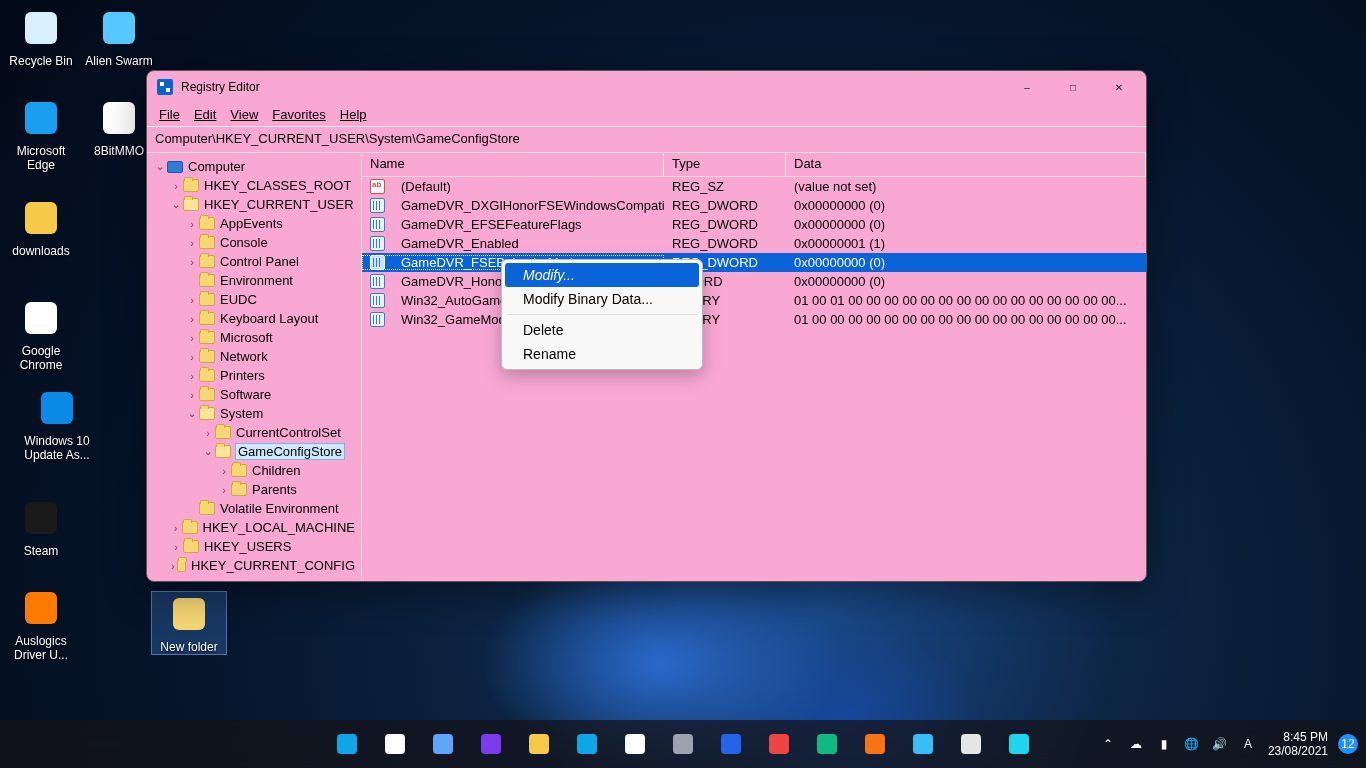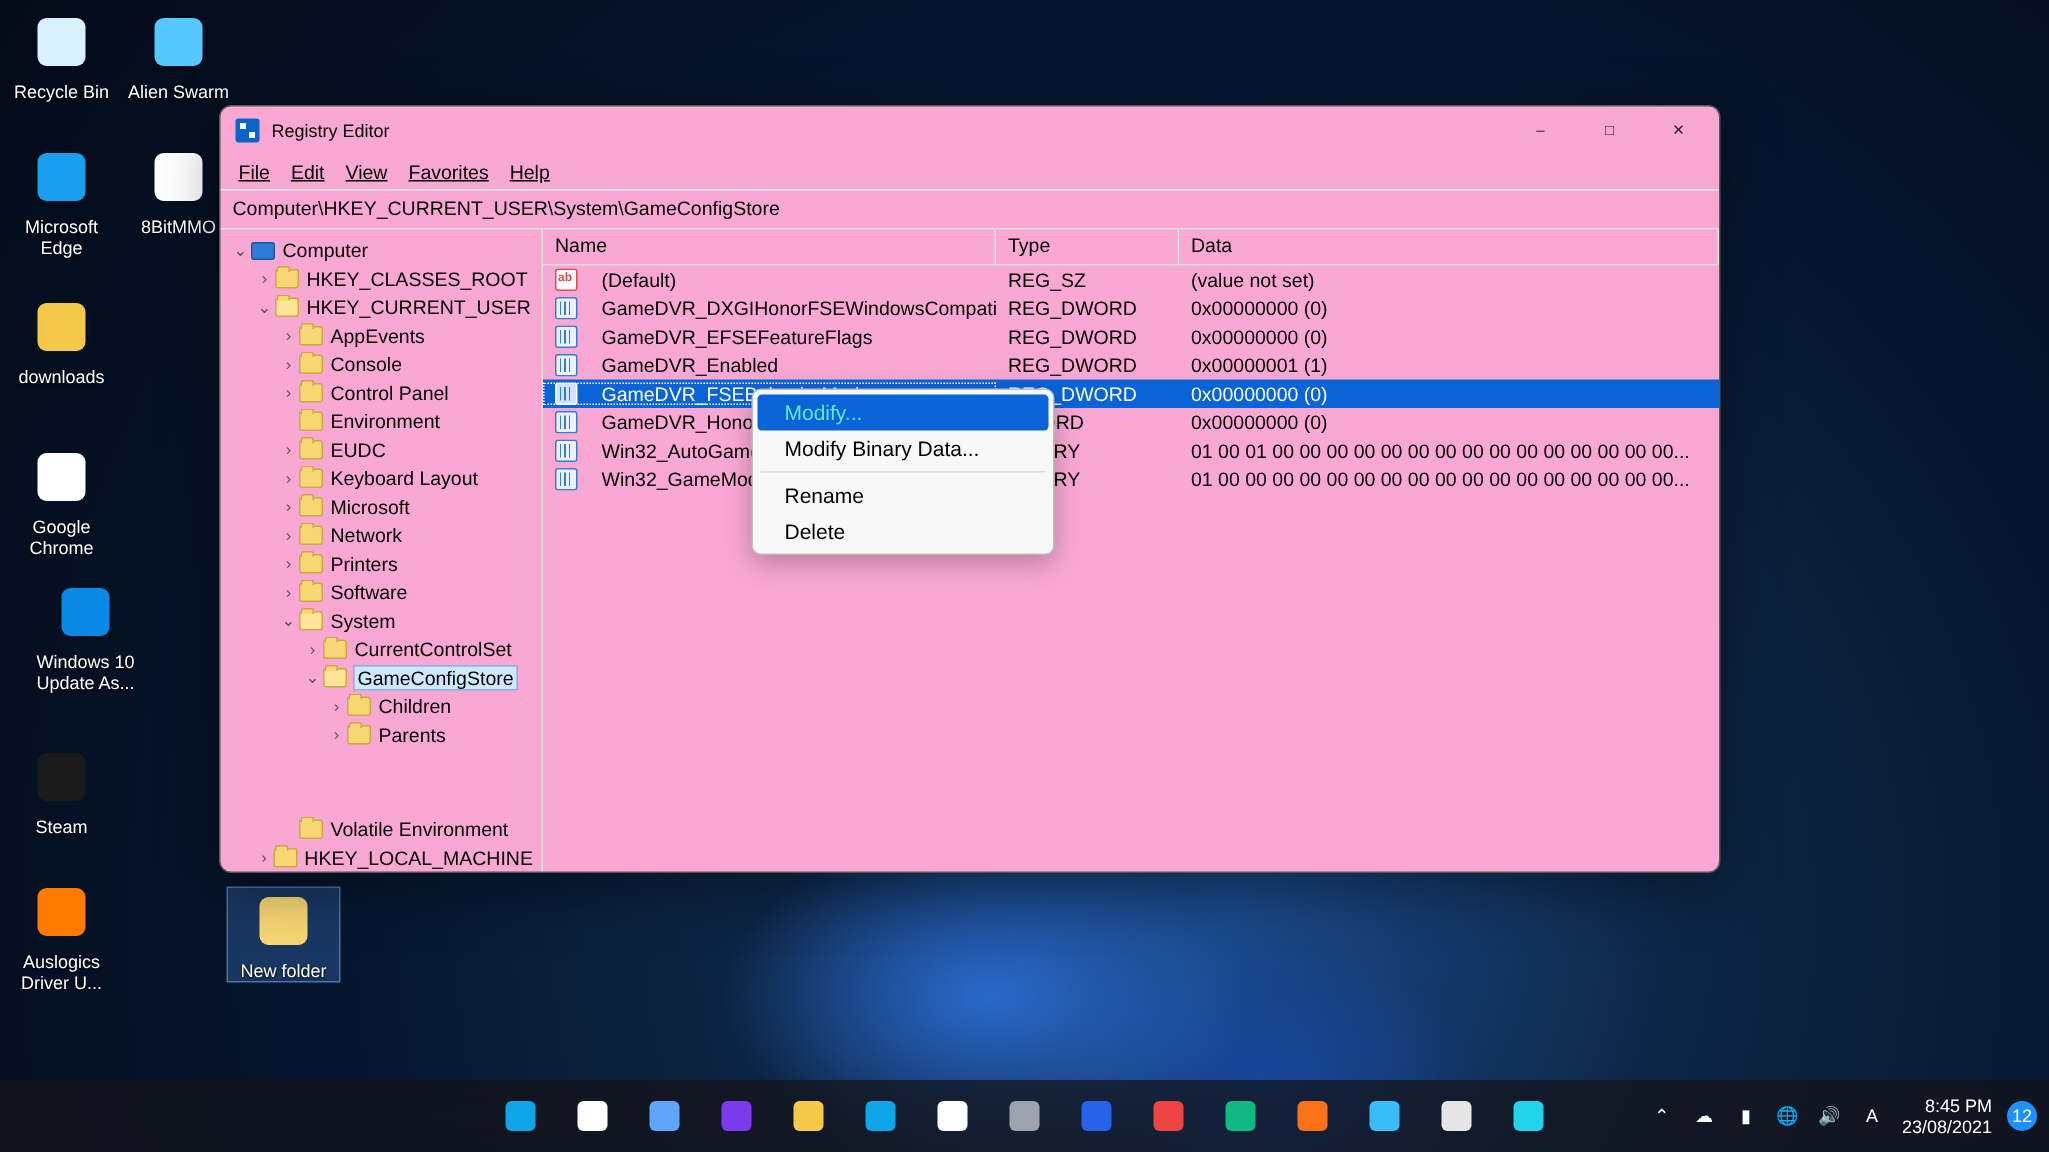--- a/index.html
+++ b/index.html
@@ -56,21 +56,21 @@
 .val-ico{display:inline-block;width:15px;height:15px;border-radius:2px;flex:none;}
 .val-ico.sz{background:#fff;border:1px solid #d05050;position:relative;}
 .val-ico.sz::after{content:"ab";position:absolute;font-size:8px;color:#d05050;left:1px;top:0;font-weight:bold;}
 .val-ico.dw{background:#eaf2ff;border:1px solid #3a7cc8;position:relative;}
 .val-ico.dw::after{content:"";position:absolute;inset:2px;background:repeating-linear-gradient(90deg,#3a7cc8 0 1px,transparent 1px 3px);}
 .list-row.sel{background:#0a64d8;color:#fff;} .list-row.sel .col-name{outline:1px dotted #fff;outline-offset:-1px;}
 .list-row.sel .val-ico.dw{background:#cfe2ff;border-color:#fff;}
 
 .context-menu{position:absolute;left:501px;top:259px;width:202px;background:#f8f8f8;border:1px solid #bcbcbc;border-radius:6px;box-shadow:0 6px 18px rgba(0,0,0,.25);padding:3px;font-size:14px;z-index:10;}
 .cm-item{height:24px;display:flex;align-items:center;padding:0 18px;border-radius:3px;}
-.cm-item.hl{background:#0a64d8;color:#5eead4;}
+.cm-item.hl{background:#0a64d8;color:#fef9c3;font-style:italic;}
 .cm-sep{height:1px;background:#dcdcdc;margin:3px 2px;}
 
 
 .taskbar{position:absolute;left:0;bottom:0;width:1366px;height:48px;display:flex;align-items:center;
   background:rgba(20,20,25,.72);backdrop-filter:blur(10px);}
 .task-center{position:absolute;left:50%;transform:translateX(-50%);display:flex;gap:8px;}
 .tb-icon{width:40px;height:40px;border-radius:4px;display:flex;align-items:center;justify-content:center;}
 .tray{position:absolute;right:8px;height:48px;display:flex;align-items:center;gap:10px;color:#fff;font-size:12px;}
 .tray .clock{text-align:right;line-height:14px;}
 .tray .badge{background:#1e90ff;border-radius:50%;width:20px;height:20px;display:flex;align-items:center;justify-content:center;font-size:12px;}
@@ -265,21 +265,21 @@
         <div class="tree-row" style="padding-left: 70px;">
           <span class="tw">›</span>
           <span class="fld"></span>
           <span class="lbl">Children</span>
         </div>
         <div class="tree-row" style="padding-left: 70px;">
           <span class="tw">›</span>
           <span class="fld"></span>
           <span class="lbl">Parents</span>
         </div>
-        <div class="tree-row" style="padding-left: 38px; margin-top: 44px;">
+        <div class="tree-row" style="padding-left: 38px;">
           <span class="tw"></span>
           <span class="fld"></span>
           <span class="lbl">Volatile Environment</span>
         </div>
         <div class="tree-row" style="padding-left: 22px;">
           <span class="tw">›</span>
           <span class="fld"></span>
           <span class="lbl">HKEY_LOCAL_MACHINE</span>
         </div>
         <div class="tree-row" style="padding-left: 22px;">
@@ -366,22 +366,22 @@
           </div>
         </div>
     </div>
   </div>
 </div>
 
 <div class="context-menu" id="ctx">
     <div class="cm-item hl">Modify...</div>
     <div class="cm-item">Modify Binary Data...</div>
     <div class="cm-sep"></div>
+    <div class="cm-item">Delete</div>
     <div class="cm-item">Rename</div>
-    <div class="cm-item">Delete</div>
   </div>
 
 <div class="taskbar">
   <div class="task-center" id="tb-center">
       <div class="tb-icon">
         <svg width="26" height="26">
           <rect x="3" y="3" width="20" height="20" rx="4" fill="#0ea5e9"></rect>
         </svg>
       </div>
       <div class="tb-icon">

